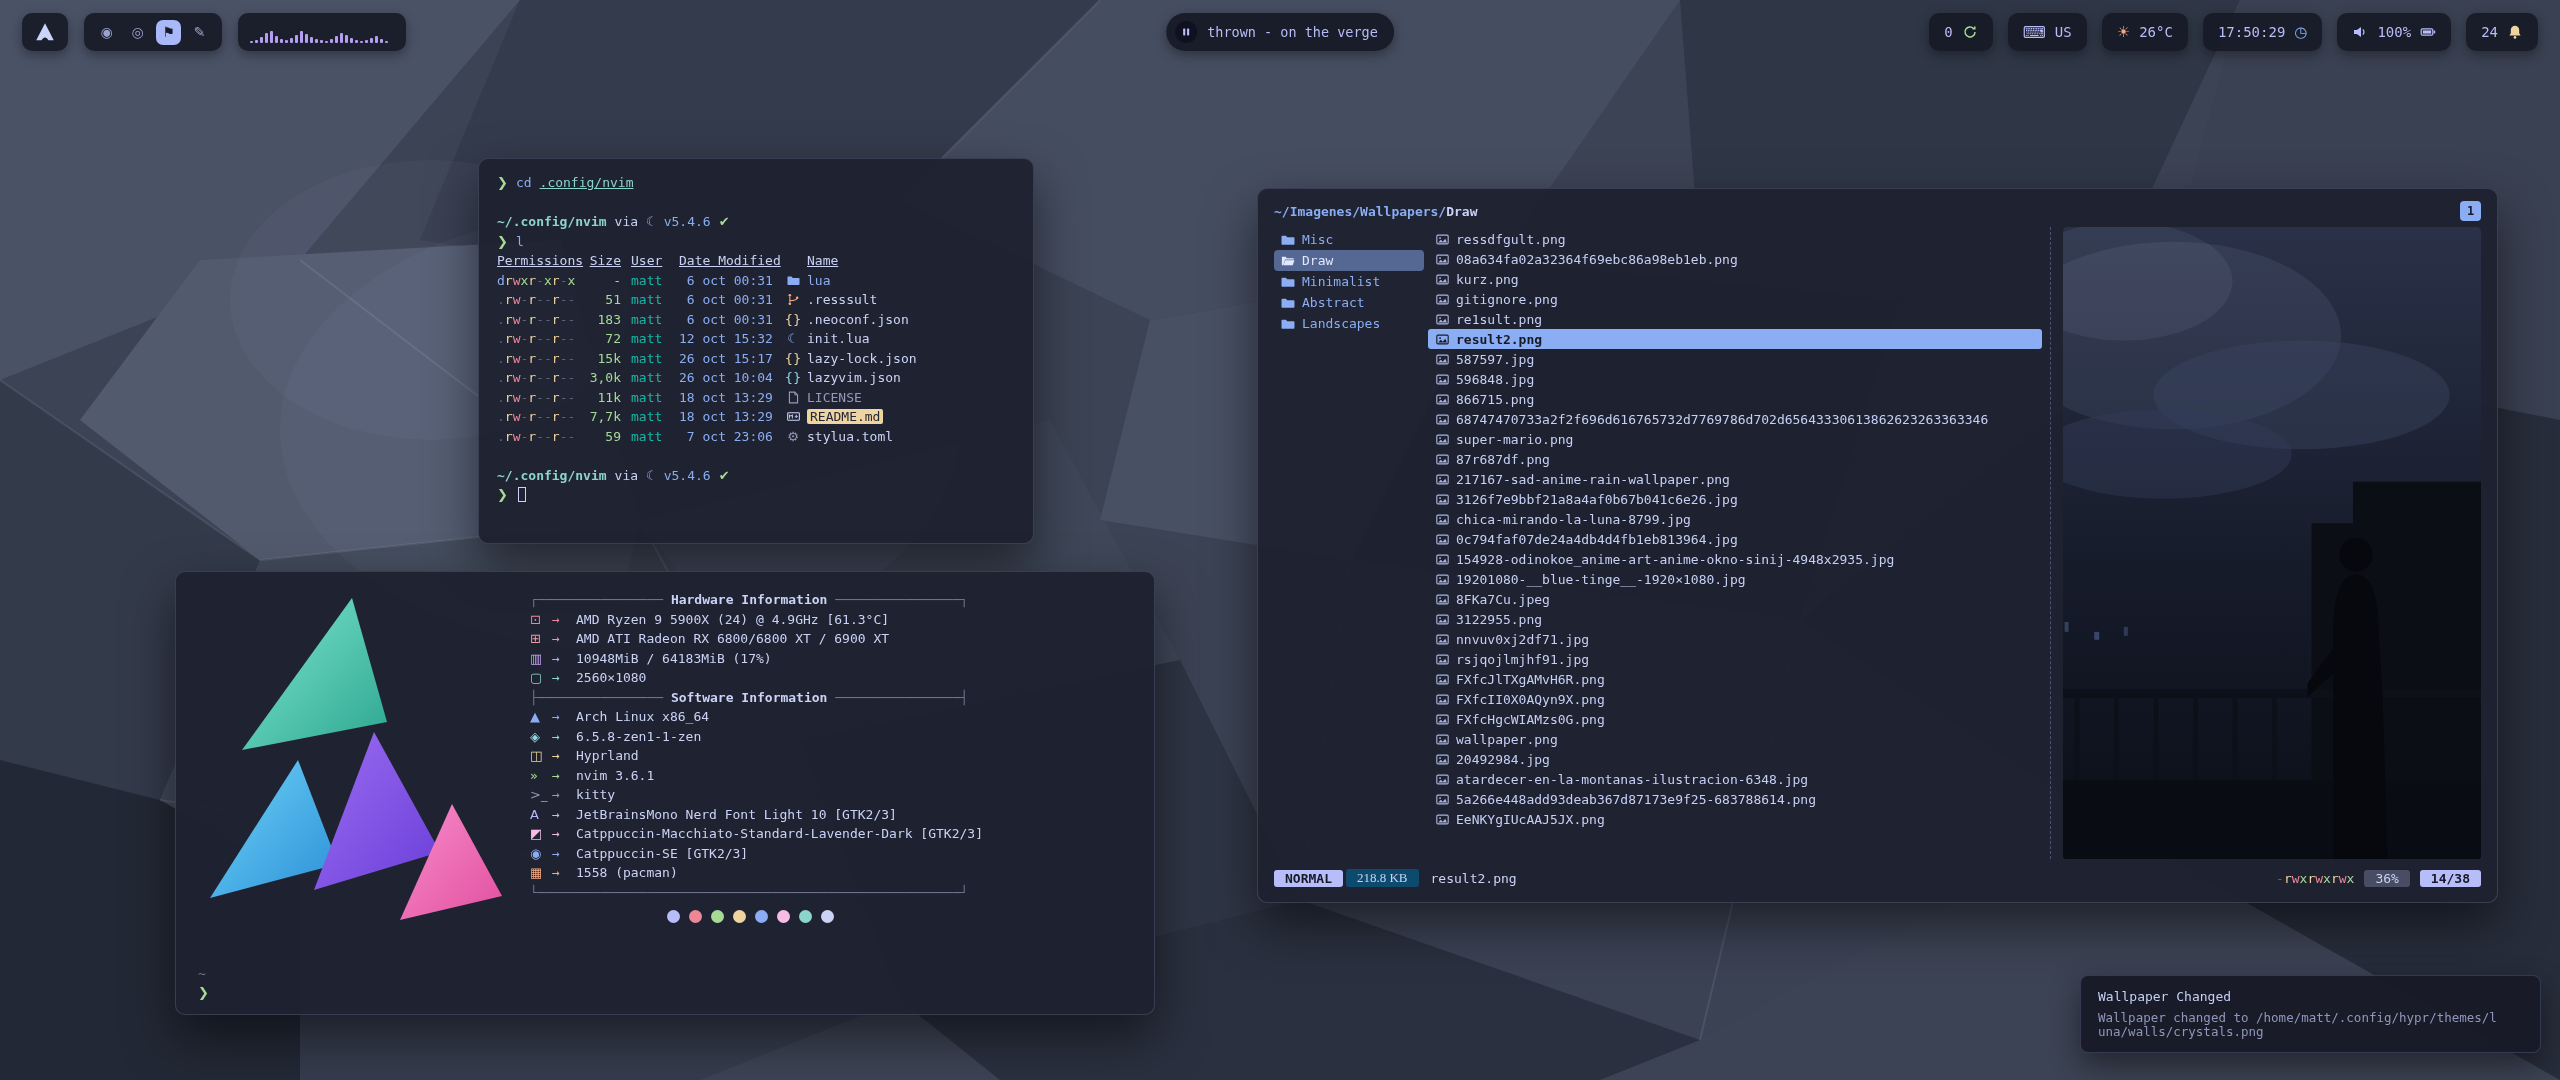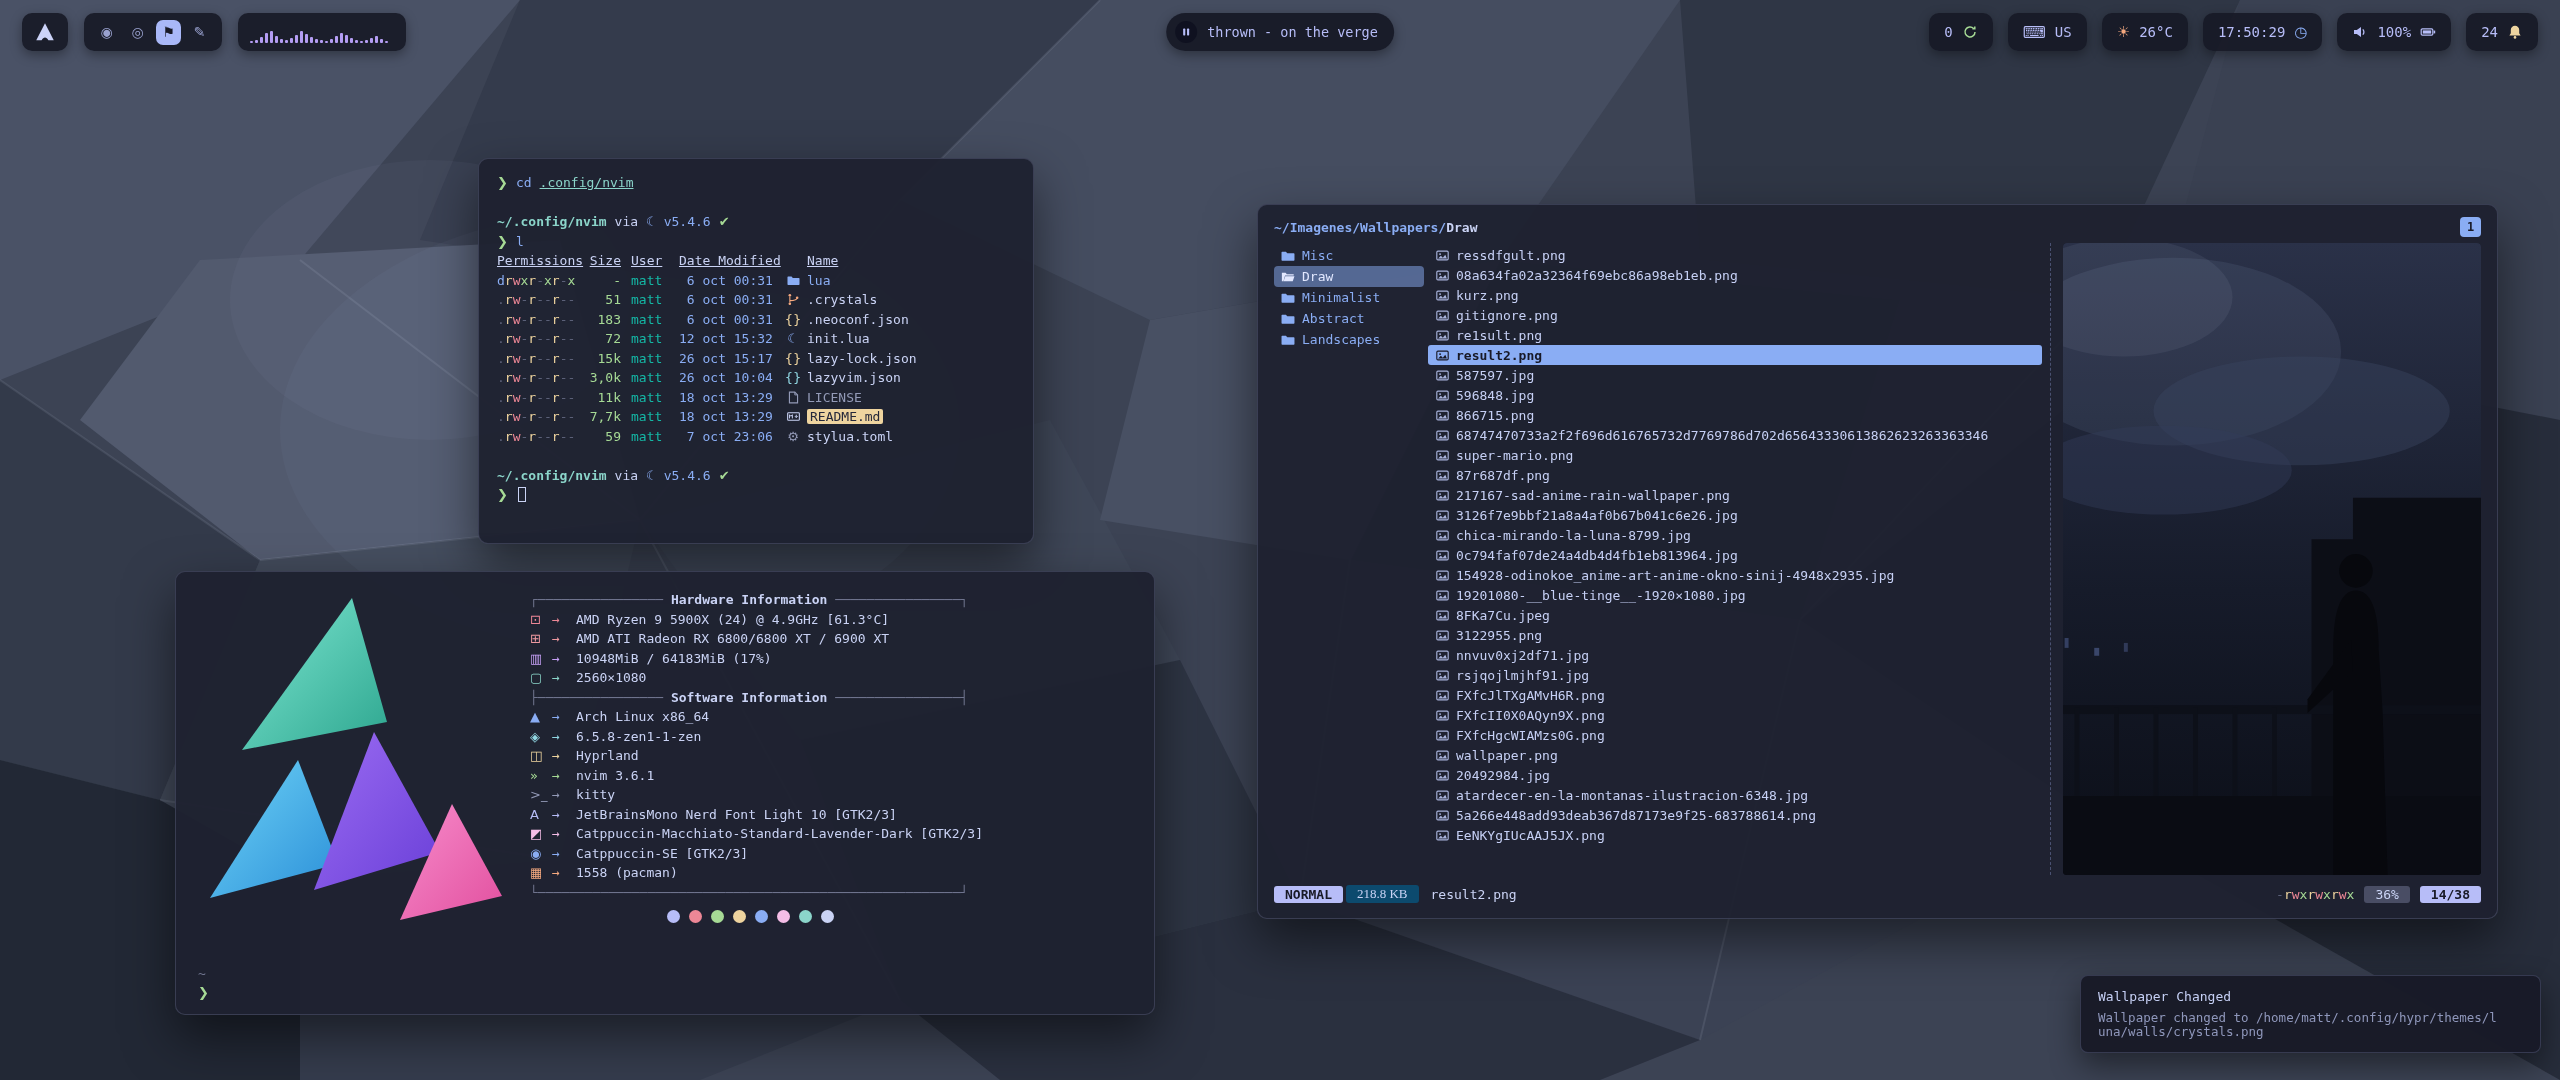--- a/index.html
+++ b/index.html
@@ -85,21 +85,21 @@
   .fi { width:22px; }
   .fa { width:24px; }
   .ft { color:#cad3f5; }
   .palette { display:flex; gap:9px; justify-content:center; width:440px; margin-top:8px; }
   .dot { width:13px; height:13px; border-radius:50%; }
   .fetch-prompt { position:absolute; left:22px; bottom:12px; line-height:19px; }
   .fp-tilde { color:#6e738d; }
   .fp-arrow { color:#a6da95; font-weight:bold; }
 
   
-  .yazi { left:1257px; top:204px; width:1241px; height:715px; padding:8px 16px 0 16px; font-size:13px; }
+  .yazi { left:1257px; top:188px; width:1241px; height:715px; padding:8px 16px 0 16px; font-size:13px; }
   .y-header { display:flex; align-items:center; height:28px; }
   .y-path-prefix { color:#8aadf4; font-weight:bold; }
   .y-path-cur { color:#cad3f5; font-weight:bold; }
   .y-tab { margin-left:auto; min-width:21px; height:20px; background:#8aadf4; color:#181926;
            border-radius:4px; display:flex; align-items:center; justify-content:center;
            font-weight:bold; font-size:12px; padding:0 5px; cursor:pointer; }
   .y-body { display:flex; height:632px; margin-top:2px; }
   .y-parents { width:150px; padding-top:2px; flex:none; }
   .p-row { height:21px; display:flex; align-items:center; gap:7px; padding:0 7px;
            border-radius:4px; color:#8aadf4; cursor:pointer; white-space:nowrap; }
@@ -341,21 +341,21 @@
         <span class="fname" style="color: rgb(138, 173, 244);">lua</span>
       </div>
       <div class="t-row t-line">
         <span class="c-perms"><span style="color:#5b6078">.</span><span style="color:#eed49f">r</span><span style="color:#ed8796">w</span><span style="color:#5b6078">-</span><span style="color:#eed49f">r</span><span style="color:#5b6078">-</span><span style="color:#5b6078">-</span><span style="color:#eed49f">r</span><span style="color:#5b6078">-</span><span style="color:#5b6078">-</span></span>
         <span class="c-size">51</span>
         <span class="c-user">matt</span>
         <span class="c-date"> 6 oct 00:31</span>
         <span class="c-icon glyph" style="color: rgb(245, 169, 127);"><svg viewBox="0 0 16 16">
             <use href="#sym-git"></use>
           </svg></span>
-        <span class="fname">.crystals</span>
+        <span class="fname">.resssult</span>
       </div>
       <div class="t-row t-line">
         <span class="c-perms"><span style="color:#5b6078">.</span><span style="color:#eed49f">r</span><span style="color:#ed8796">w</span><span style="color:#5b6078">-</span><span style="color:#eed49f">r</span><span style="color:#5b6078">-</span><span style="color:#5b6078">-</span><span style="color:#eed49f">r</span><span style="color:#5b6078">-</span><span style="color:#5b6078">-</span></span>
         <span class="c-size">183</span>
         <span class="c-user">matt</span>
         <span class="c-date"> 6 oct 00:31</span>
         <span class="c-icon glyph" style="color: rgb(238, 212, 159);">{}</span>
         <span class="fname">.neoconf.json</span>
       </div>
       <div class="t-row t-line">

